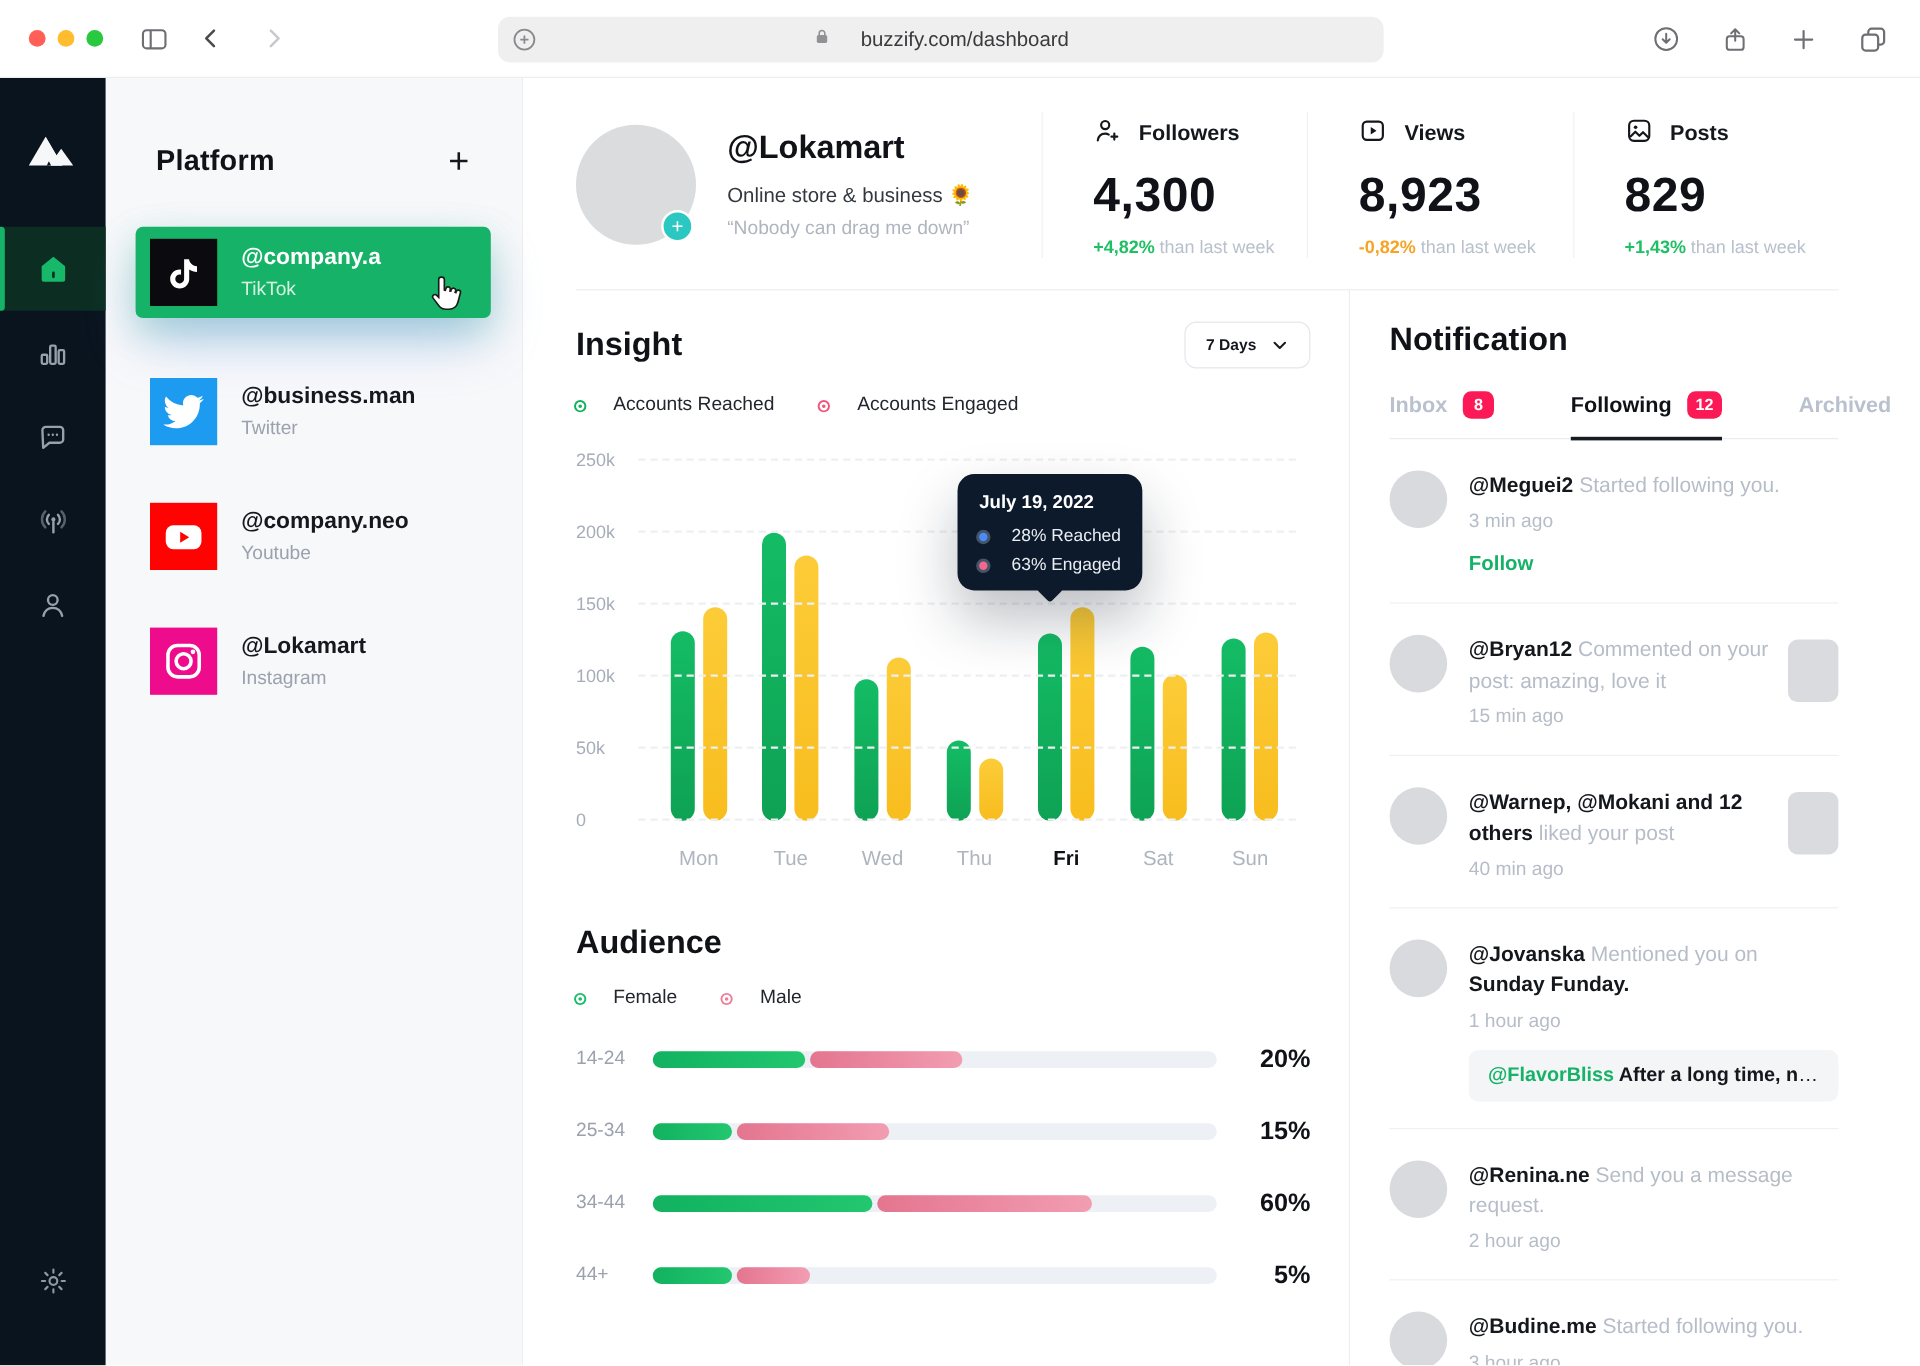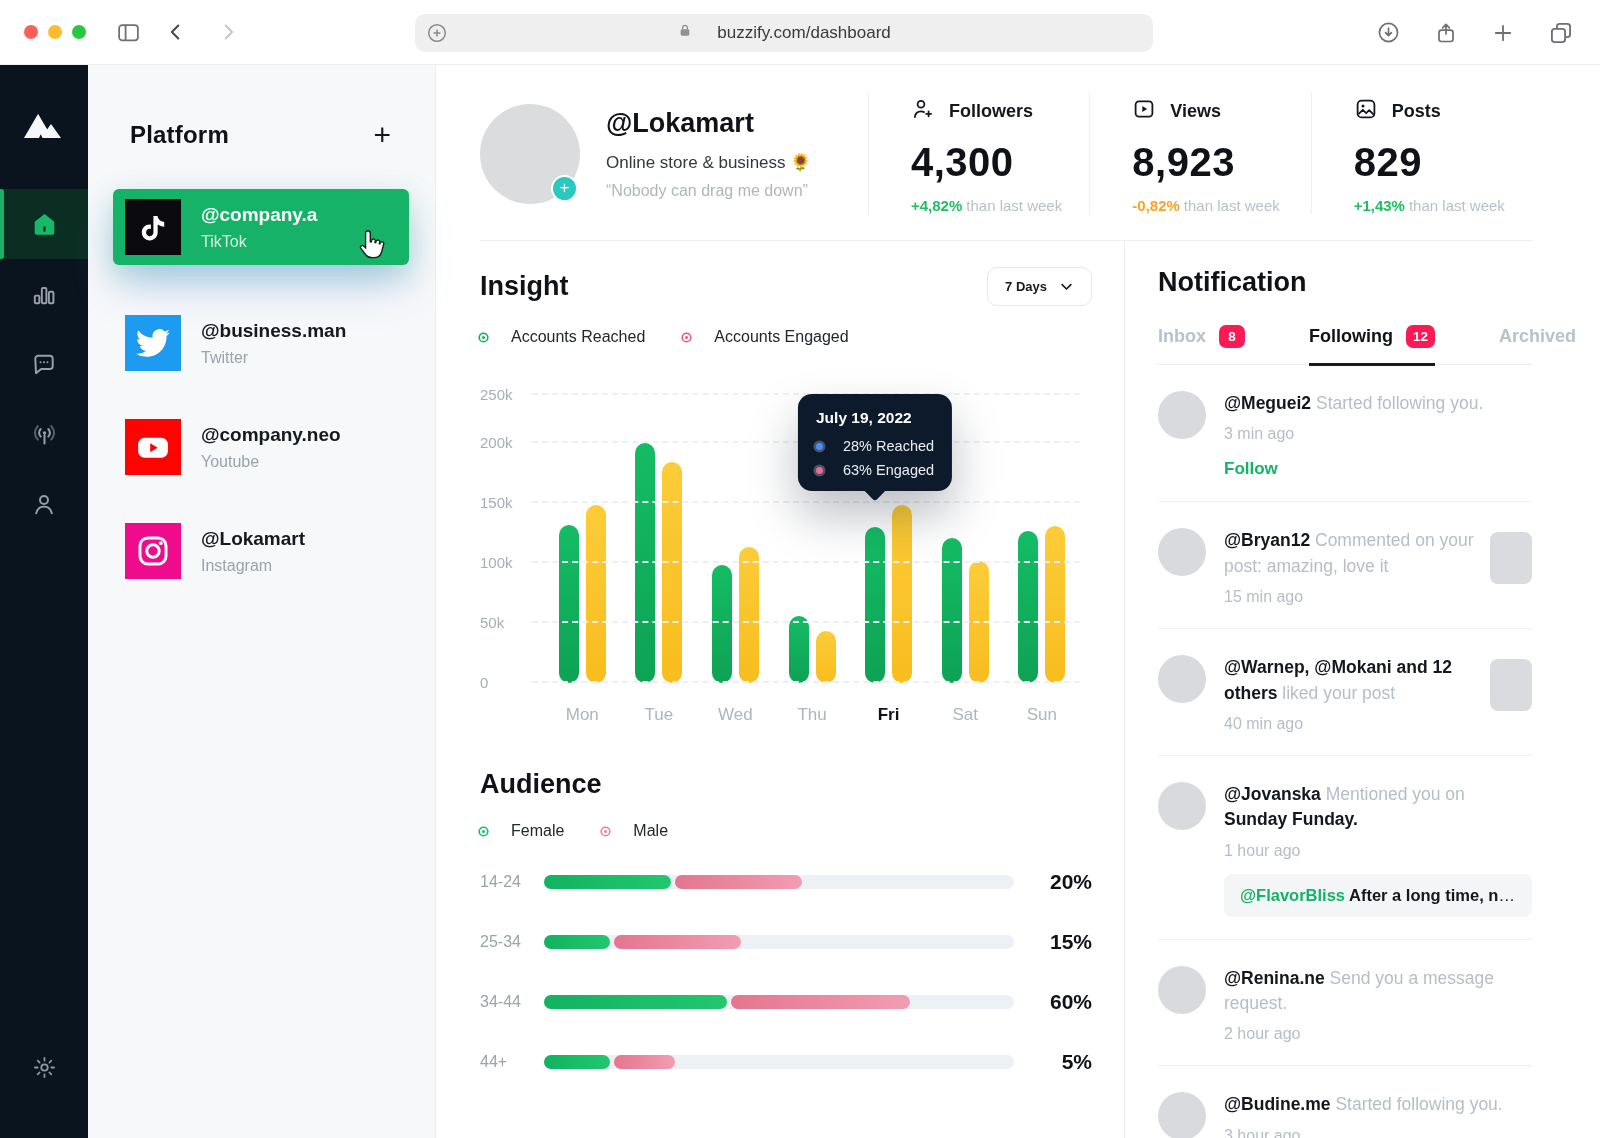--- a/index.html
+++ b/index.html
@@ -437,21 +437,21 @@
                 </div>
                 <div class="gline" style="bottom: 120px;">
                   <span>100k</span>
                 </div>
                 <div class="gline" style="bottom: 180px;">
                   <span>150k</span>
                 </div>
                 <div class="gline" style="bottom: 240px;">
                   <span>200k</span>
                 </div>
-                <div class="gline" style="bottom: 288px;">
+                <div class="gline" style="bottom: 300px;">
                   <span>250k</span>
                 </div>
               </div>
             <div class="xlabels" id="xlabels">
                 <span>Mon</span>
                 <span>Tue</span>
                 <span>Wed</span>
                 <span>Thu</span>
                 <span class="hl">Fri</span>
                 <span>Sat</span>

